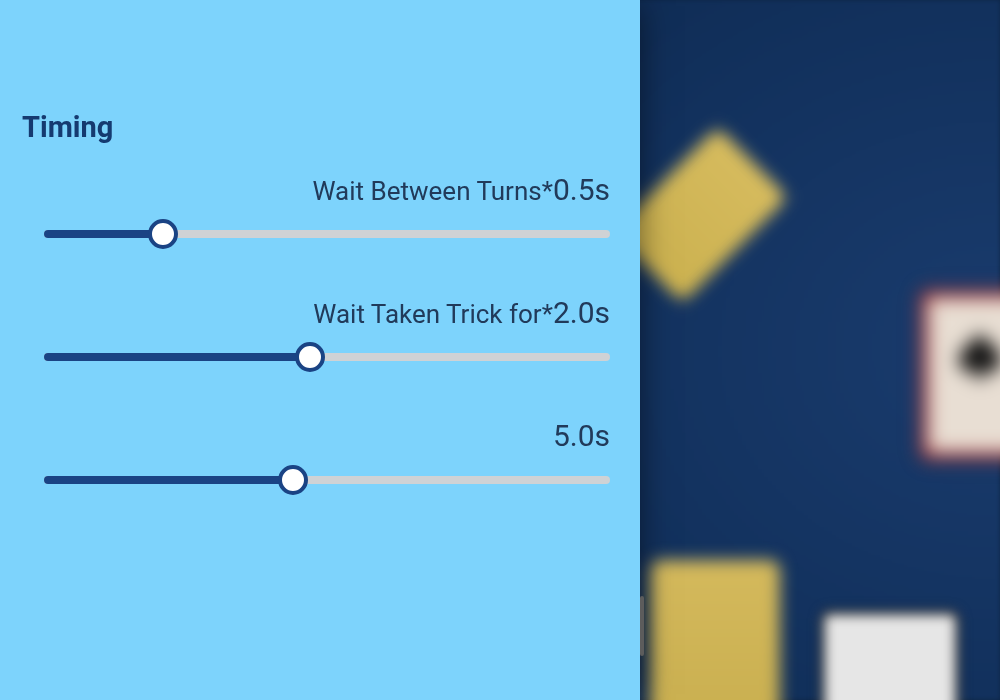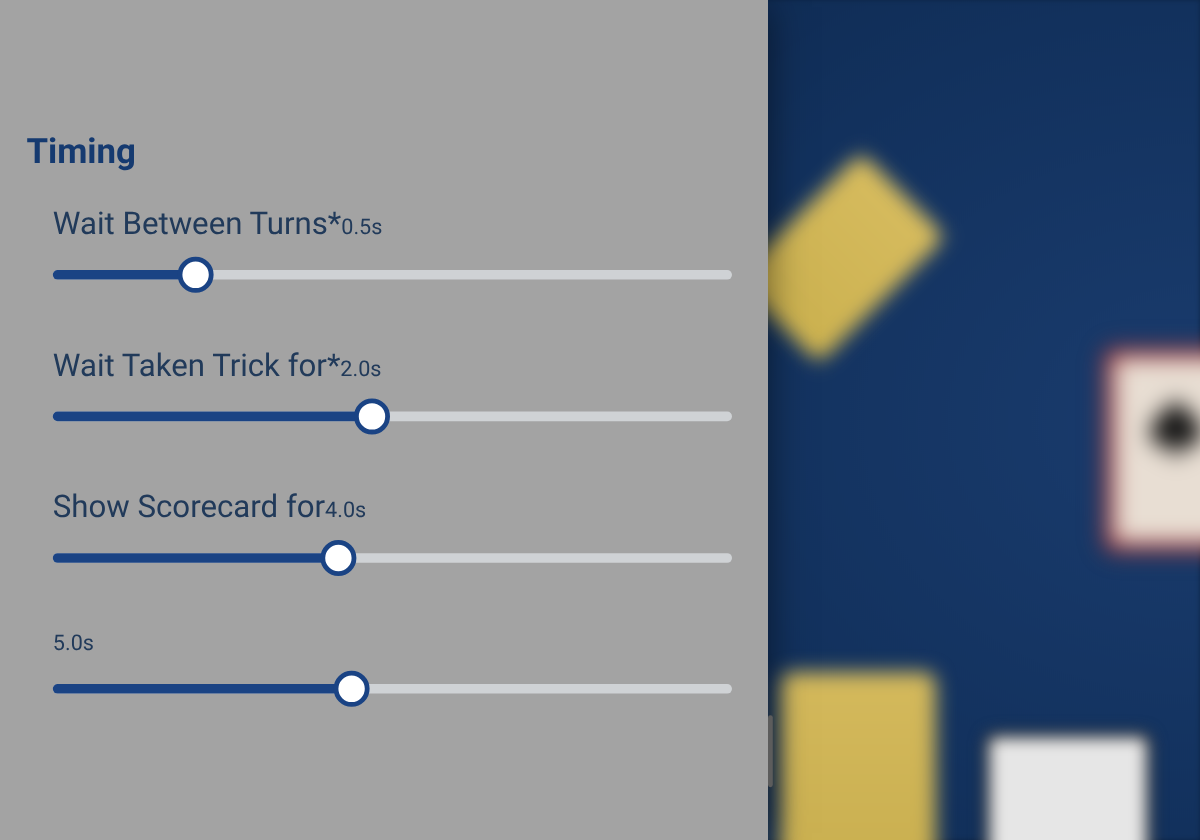--- a/index.html
+++ b/index.html
@@ -46,48 +46,48 @@
   .card-bottom-white {
     top: 610px; left: 820px;
     width: 140px; height: 150px;
     background: #e6e6e6;
     border: 5px solid #333;
     filter: blur(6px);
   }
   .panel {
     position: absolute; top: 0; left: 0; bottom: 0;
     width: 640px;
-    background: #a3a3a3;
+    background: #7dd3fc;
     box-shadow: 6px 0 30px -6px rgba(0,0,0,.5);
     padding: 110px 30px 0 22px;
   }
   .section-title {
     color: #153a70;
     font-size: 29px;
     font-weight: 700;
     margin-bottom: 28px;
   }
   .setting {
     padding-left: 22px;
     margin-bottom: 48px;
   }
   .setting-row {
     display: flex;
-    justify-content: flex-start;
+    justify-content: flex-end;
     align-items: baseline;
     margin-bottom: 12px;
   }
   .setting-label {
     color: #213a5a;
     font-size: 26px;
     font-weight: 400;
   }
   .setting-value {
     color: #213a5a;
-    font-size: 18px;
+    font-size: 30px;
     font-weight: 400;
   }
   .slider {
     position: relative;
     height: 28px;
   }
   .track {
     position: absolute;
     left: 0; right: 0;
     top: 11px;
@@ -159,31 +159,20 @@
         <span class="setting-label">Wait Taken Trick for*</span>
         <span class="setting-value">2.0s</span>
       </div>
       <div class="slider">
         <div class="track"></div>
         <div class="fill" style="width:47%"></div>
         <div class="thumb" style="left:47%"></div>
       </div>
     </div>
 
-    <div class="setting">
-      <div class="setting-row">
-        <span class="setting-label">Show Scorecard for</span>
-        <span class="setting-value">4.0s</span>
-      </div>
-      <div class="slider">
-        <div class="track"></div>
-        <div class="fill" style="width:42%"></div>
-        <div class="thumb" style="left:42%"></div>
-      </div>
-    </div>
 
     <div class="setting">
       <div class="setting-row">
         <span class="setting-value">5.0s</span>
       </div>
       <div class="slider">
         <div class="track"></div>
         <div class="fill" style="width:44%"></div>
         <div class="thumb" style="left:44%"></div>
       </div>

